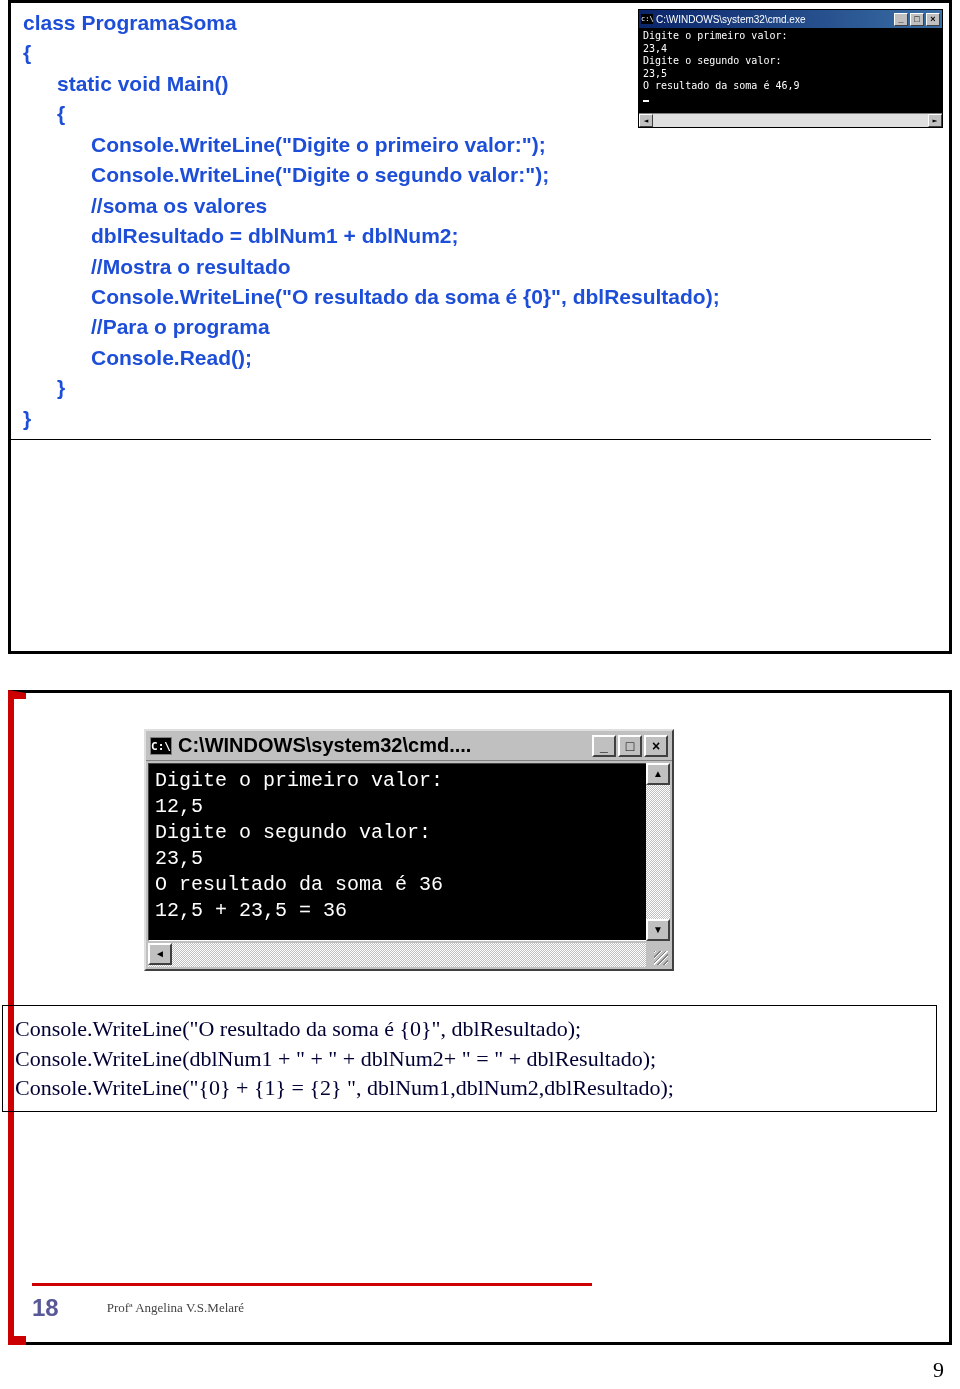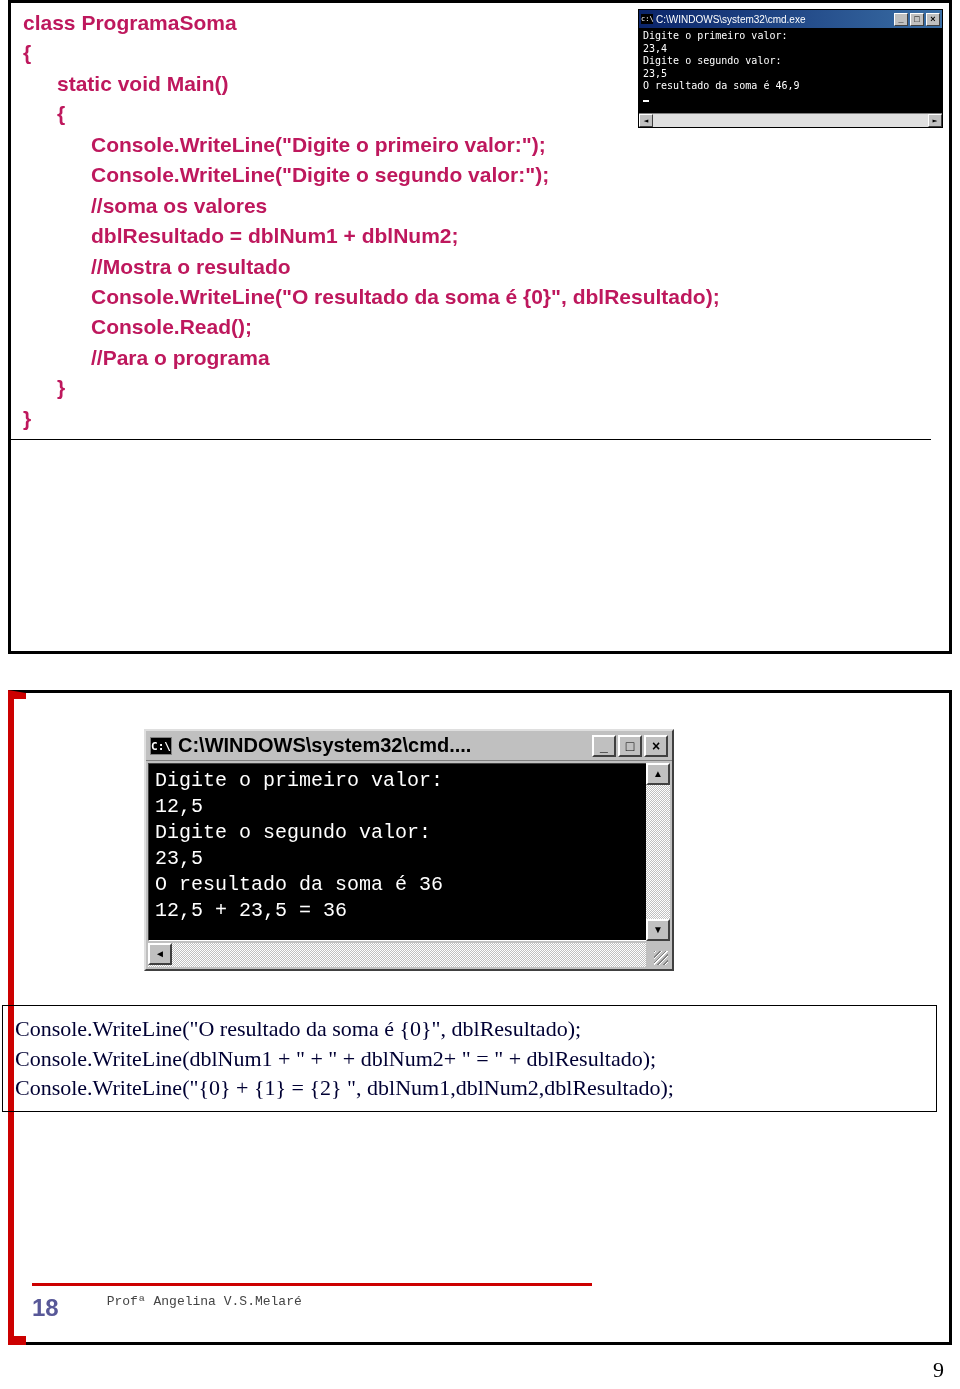--- a/index.html
+++ b/index.html
@@ -33,21 +33,21 @@
     left: -12px;
     background: #fff;
   }
   .code-area {
     position: absolute;
     top: 0; left: 0;
     width: 920px;
     font-family: Arial, sans-serif;
     font-size: 21px;
     font-weight: bold;
-    color: #be185d;
+    color: #1d4ed8;
     line-height: 1.45;
     padding: 5px 12px;
     border-bottom: 1px solid #000;
   }
   .ind1 { padding-left: 34px; display:block; }
   .ind2 { padding-left: 68px; display:block; }
   .console-win1 {
     position: absolute;
     top: 6px;
     right: 6px;
@@ -248,33 +248,33 @@
     font-family: "Times New Roman", serif;
     font-size: 22px;
     color: #000033;
     line-height: 1.35;
   }
   .footer2 {
     position:absolute;
     bottom: 14px;
     left: 18px;
     display:flex;
-    align-items:flex-start;
+    align-items:center;
     gap: 48px;
   }
   .slidenum {
     color: #585898;
     font-size: 24px;
     font-weight: bold;
     font-family: Arial;
   }
   .footcredit {
     font-size: 13px;
     color: #444;
-    font-family: Liberation Mono, monospace;
+    font-family: Liberation Serif, serif;
   }
   .redbar {
     position:absolute;
     left:18px;
     bottom: 50px;
     height: 3px;
     width: 560px;
     background: #cc0000;
   }
   .pagenum {
@@ -302,22 +302,22 @@
     <span>class ProgramaSoma</span><br>
     <span>{</span><br>
     <span class="ind1">static void Main()</span>
     <span class="ind1">{</span>
     <span class="ind2">Console.WriteLine("Digite o primeiro valor:");</span>
     <span class="ind2">Console.WriteLine("Digite o segundo valor:");</span>
     <span class="ind2">//soma os valores</span>
     <span class="ind2">dblResultado = dblNum1 + dblNum2;</span>
     <span class="ind2">//Mostra o resultado</span>
     <span class="ind2">Console.WriteLine("O resultado da soma é {0}", dblResultado);</span>
+    <span class="ind2">//Para o programa</span>
     <span class="ind2">Console.Read();</span>
-    <span class="ind2">//Para o programa</span>
     <span class="ind1">}</span>
     <span>}</span>
   </div>
 
   <div class="console-win1">
     <div class="titlebar1">
       <div class="tb-left">
         <span class="icon-sq">c:\</span>
         <span>C:\WINDOWS\system32\cmd.exe</span>
       </div>

